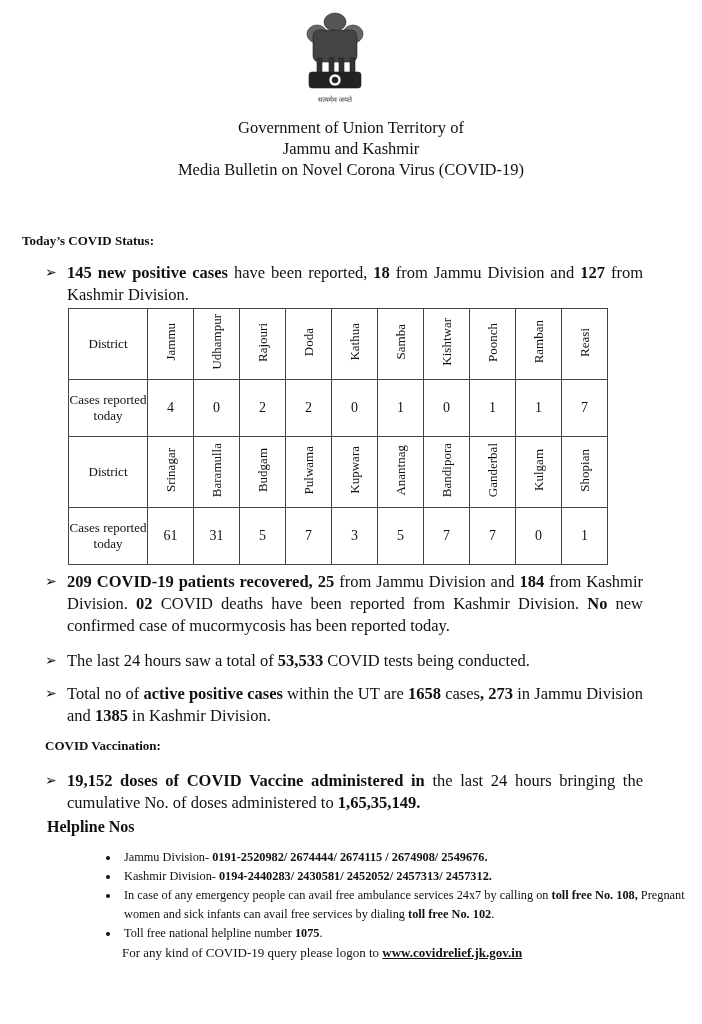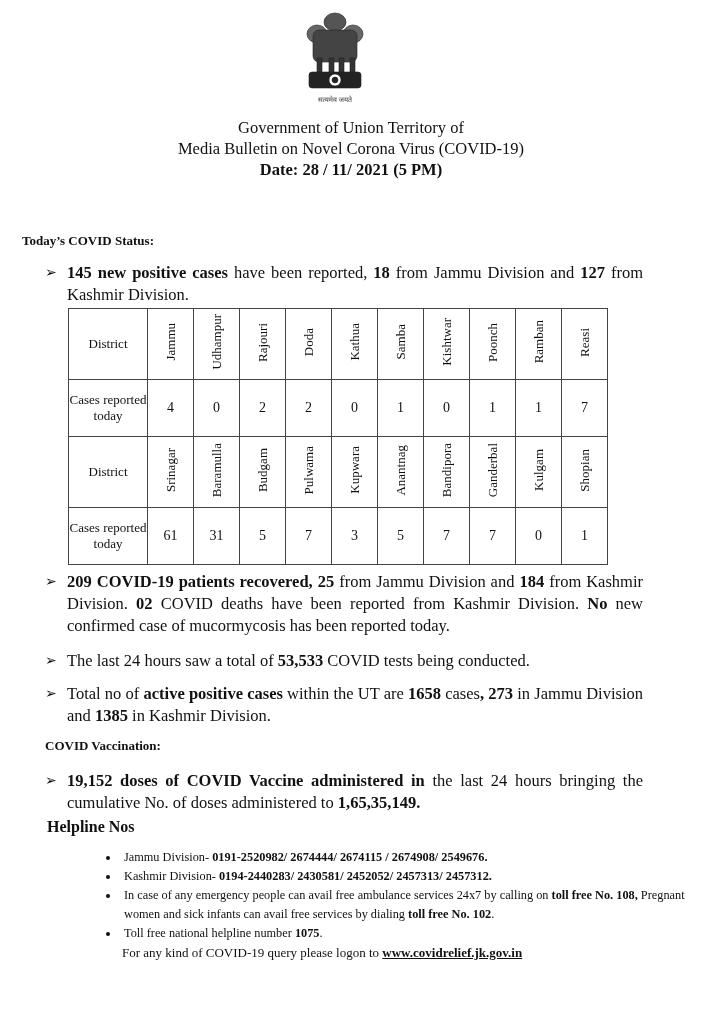--- a/index.html
+++ b/index.html
@@ -42,22 +42,22 @@
     <rect x="55" y="50" width="5" height="16" fill="#333"></rect>
     <rect x="14" y="64" width="52" height="16" rx="3" fill="#222"></rect>
     <circle cx="40" cy="72" r="6" fill="#fff"></circle>
     <circle cx="40" cy="72" r="3" fill="#222"></circle>
   </g>
   <text x="40" y="94" text-anchor="middle" font-size="7" fill="#333">सत्यमेव जयते</text>
 </svg>
 
 <div class="header">
   <div>Government of Union Territory of</div>
+  <div>Jammu and Kashmir</div>
   <div>Media Bulletin on Novel Corona Virus (COVID-19)</div>
-  <div class="date">Date: 28 / 11/ 2021 (5 PM)</div>
 </div>
 
 <div class="sec-title" style="left:22px; top:233px;">Today’s COVID Status:</div>
 
 <div class="para" style="left:67px; top:262px; width:576px;">
   <span class="arrow">➢</span>
   <b>145 new positive cases</b><span> have been reported, </span><b>18</b><span> from Jammu Division and </span><b>127</b><span> from Kashmir Division.</span>
 </div>
 
 <table class="cases">

